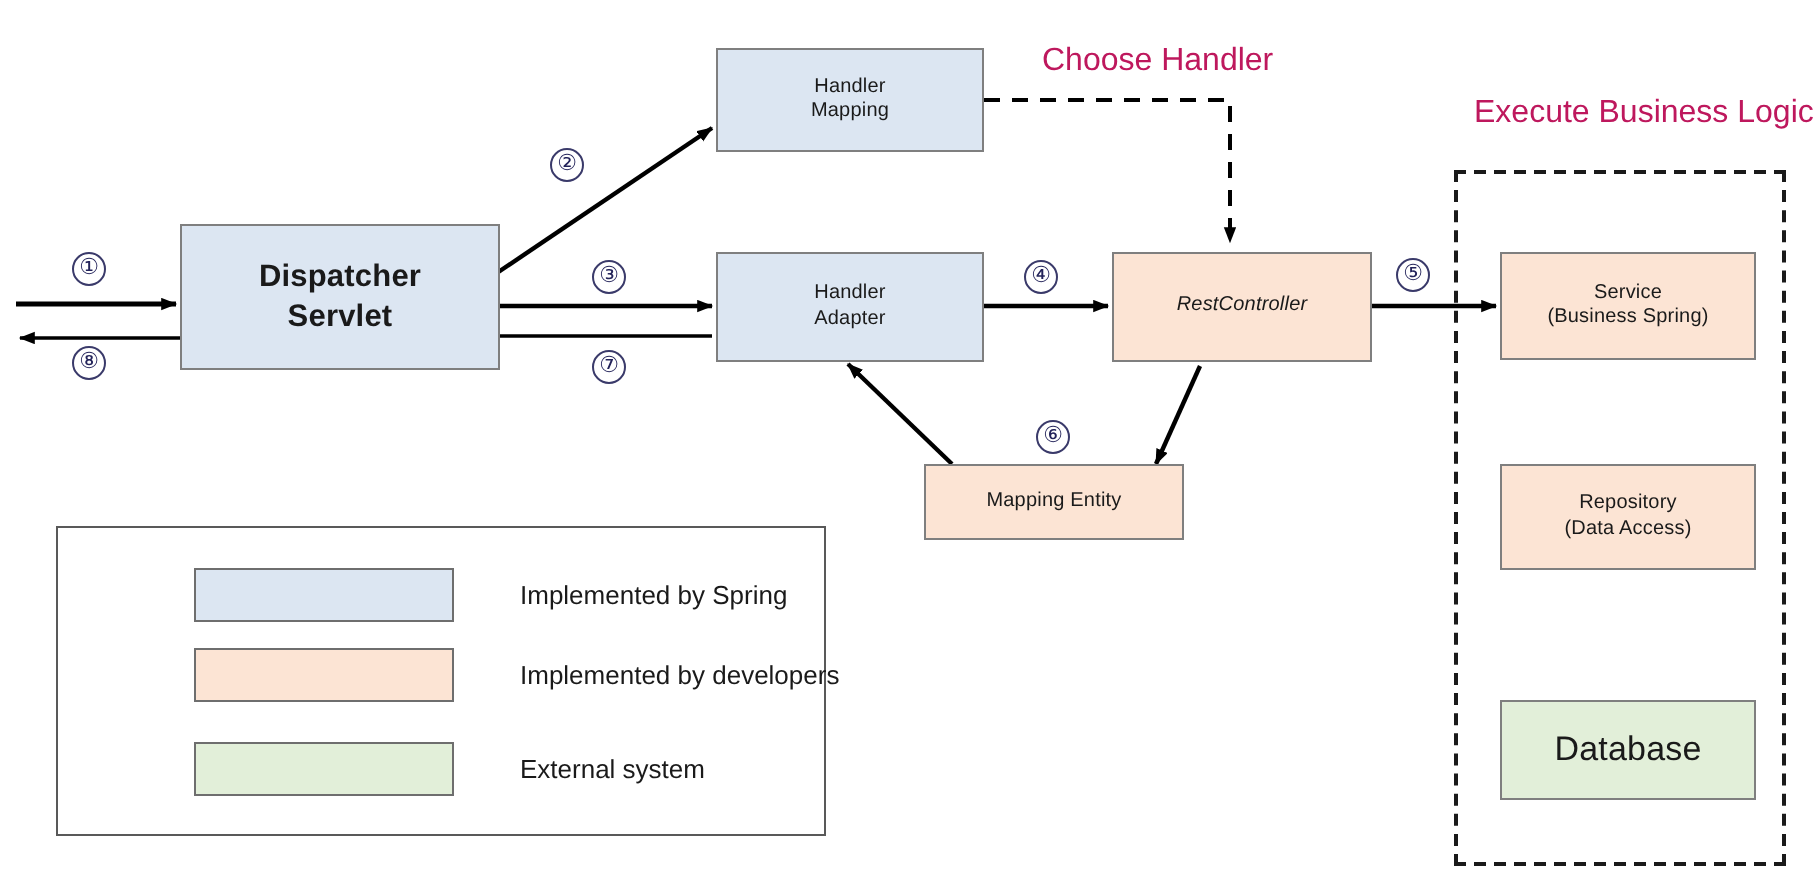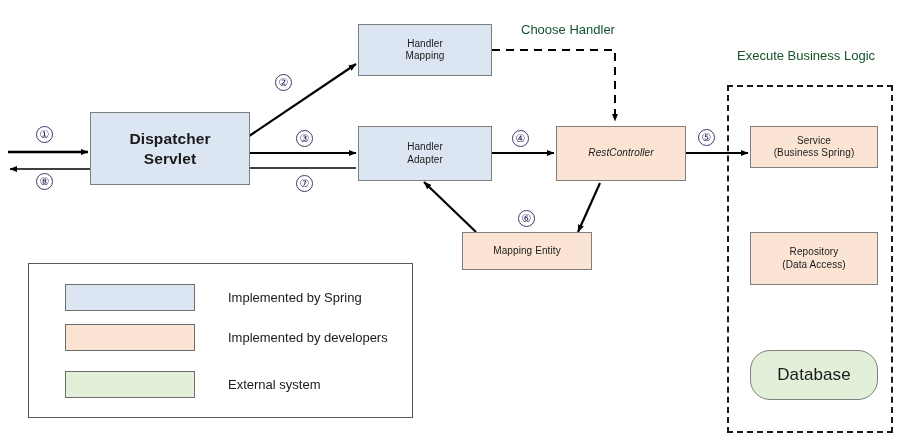--- a/index.html
+++ b/index.html
@@ -43,22 +43,22 @@
   .node.external { background: #e2efd9; }
 
   .node-dispatcher {
     font-weight: bold;
     font-size: 15.5px;
   }
   .node-db { font-size: 17px; }
 
   .label {
     position: absolute;
-    font-size: 13px;
-    color: #14532d;
+    font-size: 16px;
+    color: #be185d;
     white-space: nowrap;
   }
   .step {
     position: absolute;
     width: 17px;
     height: 17px;
     border: 1px solid #3a3a6a;
     border-radius: 50%;
     font-size: 11px;
     line-height: 15px;
@@ -76,20 +76,21 @@
   .legend-box {
     position: absolute;
     box-sizing: border-box;
     border: 1.6px solid #595959;
     background: #ffffff;
   }
   .legend-row {
     position: absolute;
     display: flex;
     align-items: center;
+    margin-left: 32px;
   }
   .legend-swatch {
     width: 130px;
     height: 27px;
     border: 1.6px solid #6e6e6e;
     box-sizing: border-box;
   }
   .legend-swatch.spring   { background: #dce6f2; }
   .legend-swatch.dev      { background: #fce4d4; }
   .legend-swatch.external { background: #e2efd9; }
@@ -160,35 +161,35 @@
   </div>
 
   <div class="node dev" style="left:556px; top:126px; width:130px; height:55px;font-style:italic;">
     <div>RestController</div>
   </div>
 
   <div class="node dev" style="left:462px; top:232px; width:130px; height:38px;">
     <div>Mapping Entity</div>
   </div>
 
-  <div class="node dev" style="left:750px; top:126px; width:128px; height:42px;">
+  <div class="node dev" style="left:750px; top:126px; width:128px; height:54px;">
     <div>
       <div>Service</div>
       <div>(Business Spring)</div>
     </div>
   </div>
 
   <div class="node dev" style="left:750px; top:232px; width:128px; height:53px;">
     <div>
       <div>Repository</div>
       <div>(Data Access)</div>
     </div>
   </div>
 
-  <div class="node external node-db" style="left:750px; top:350px; width:128px; height:50px;border-radius:20px;">
+  <div class="node external node-db" style="left:750px; top:350px; width:128px; height:50px;">
     <div>Database</div>
   </div>
 
   <div class="step" style="left:36px; top:126px;">①</div>
   <div class="step" style="left:36px; top:173px;">⑧</div>
   <div class="step" style="left:275px; top:74px;">②</div>
   <div class="step" style="left:296px; top:130px;">③</div>
   <div class="step" style="left:296px; top:175px;">⑦</div>
   <div class="step" style="left:512px; top:130px;">④</div>
   <div class="step" style="left:698px; top:129px;">⑤</div>

